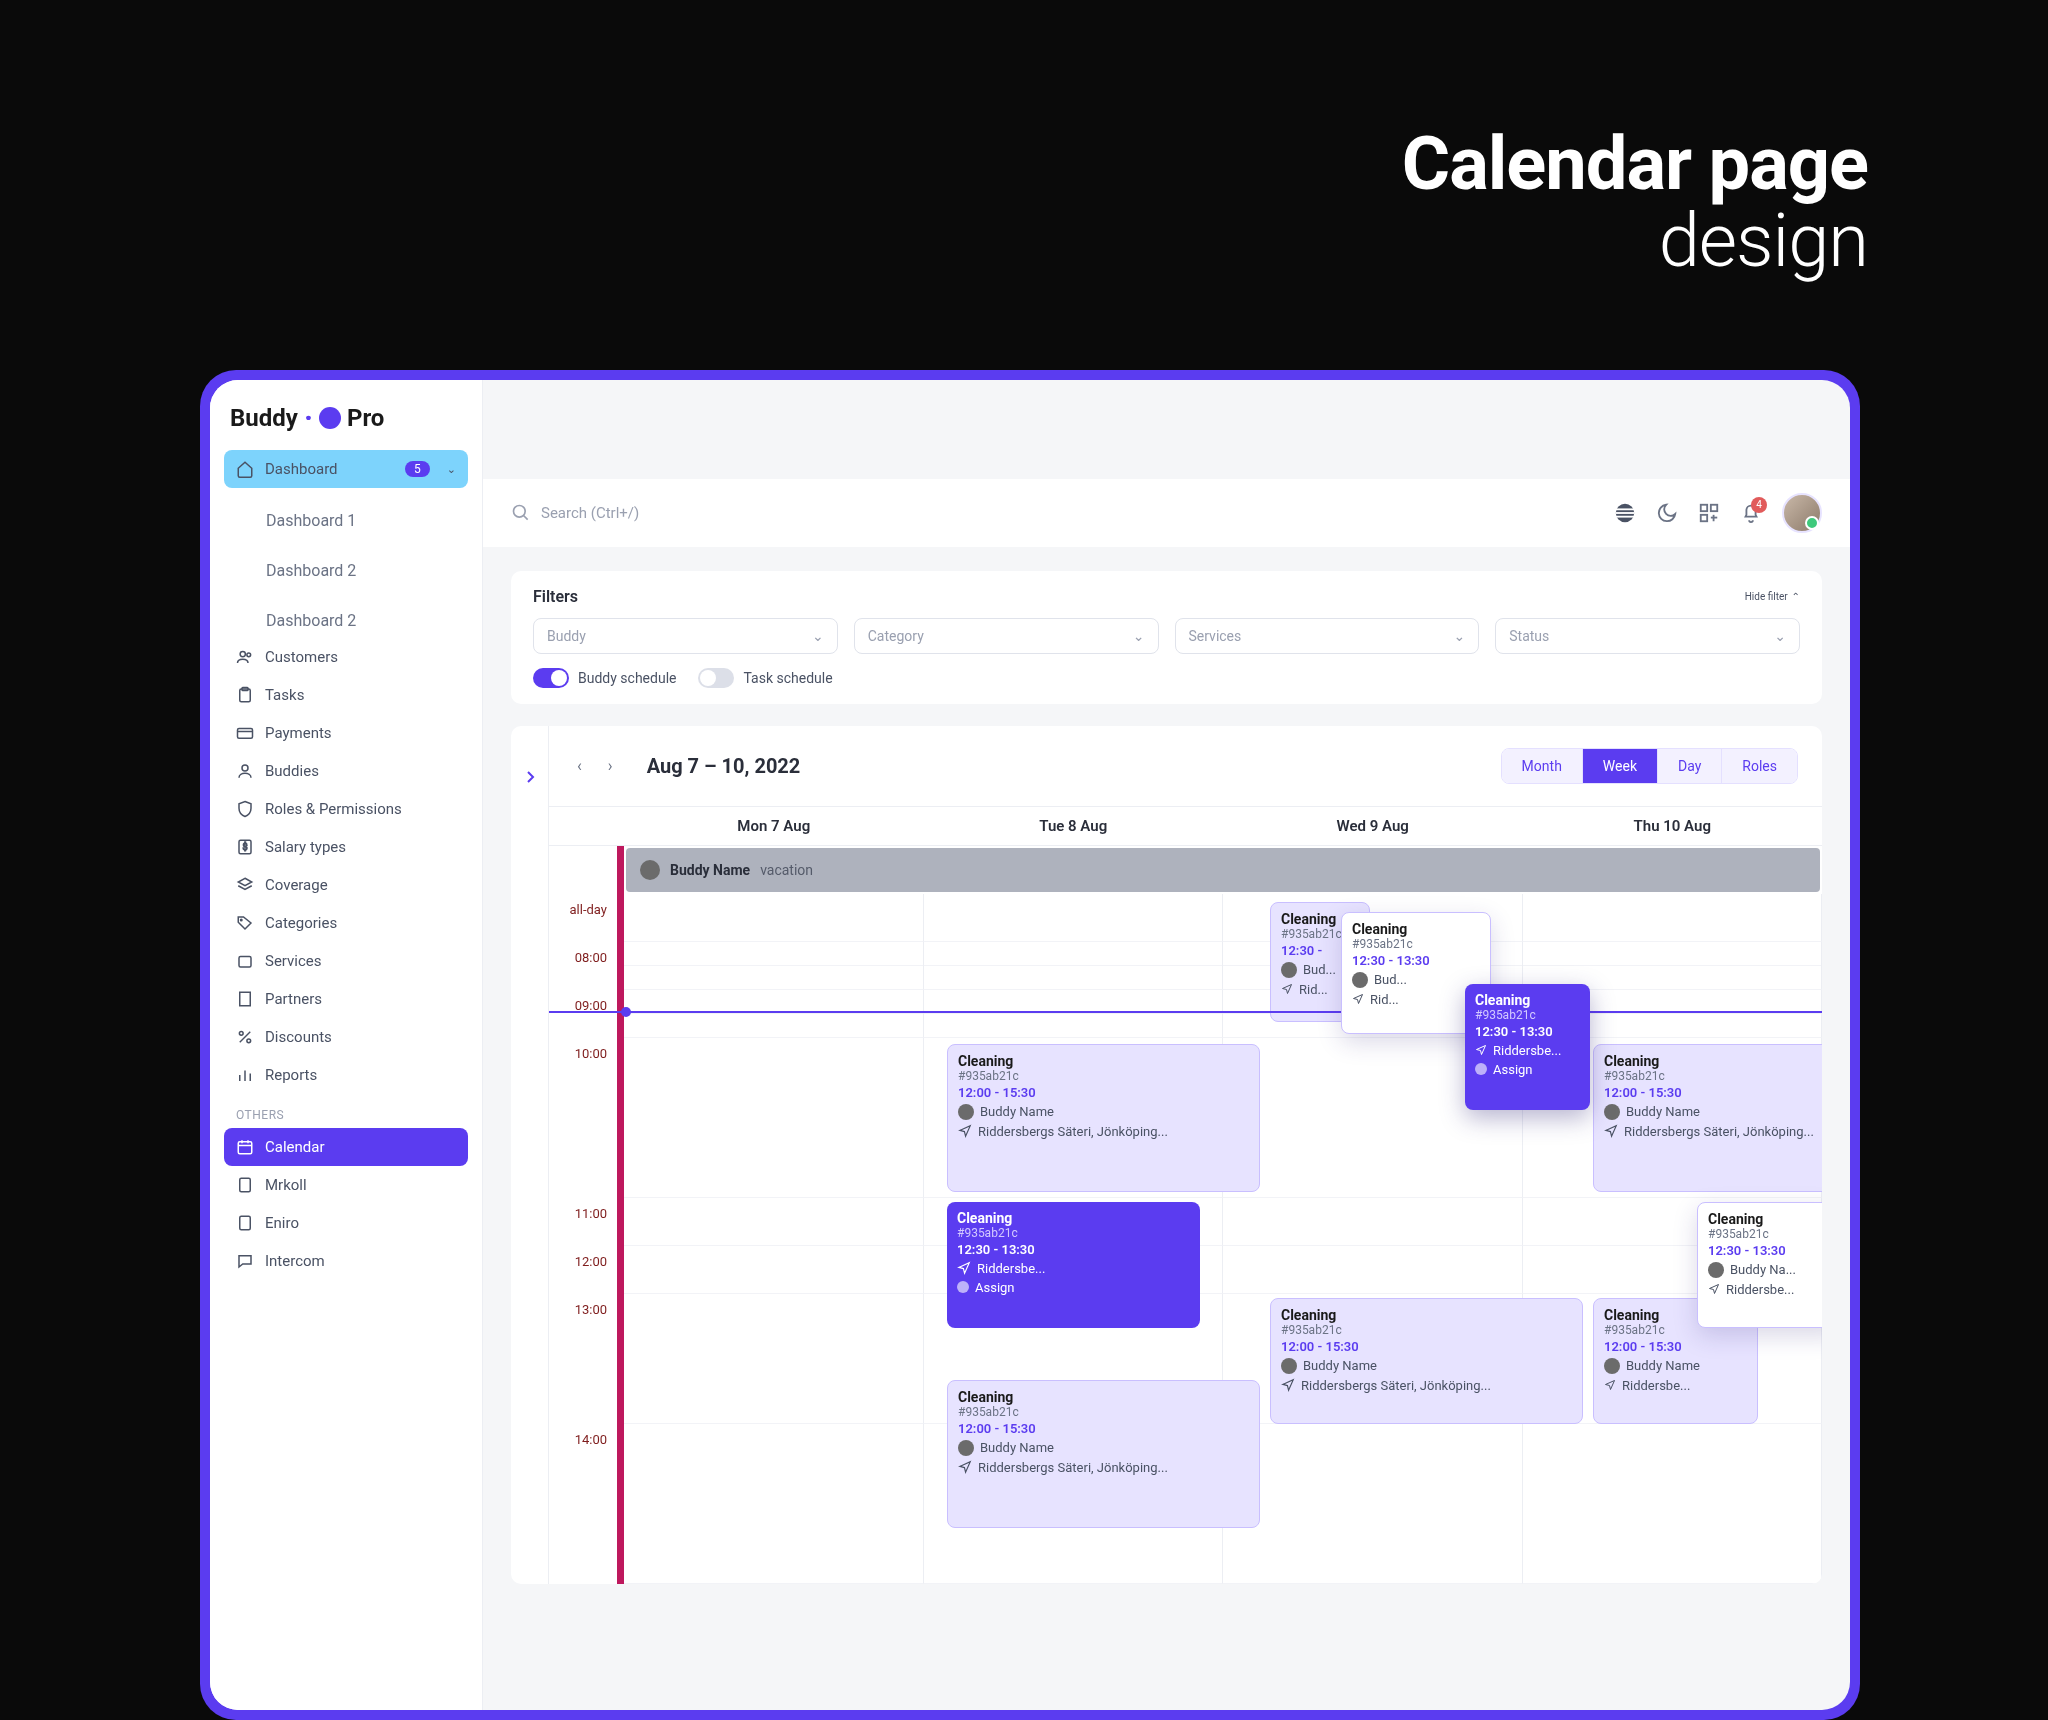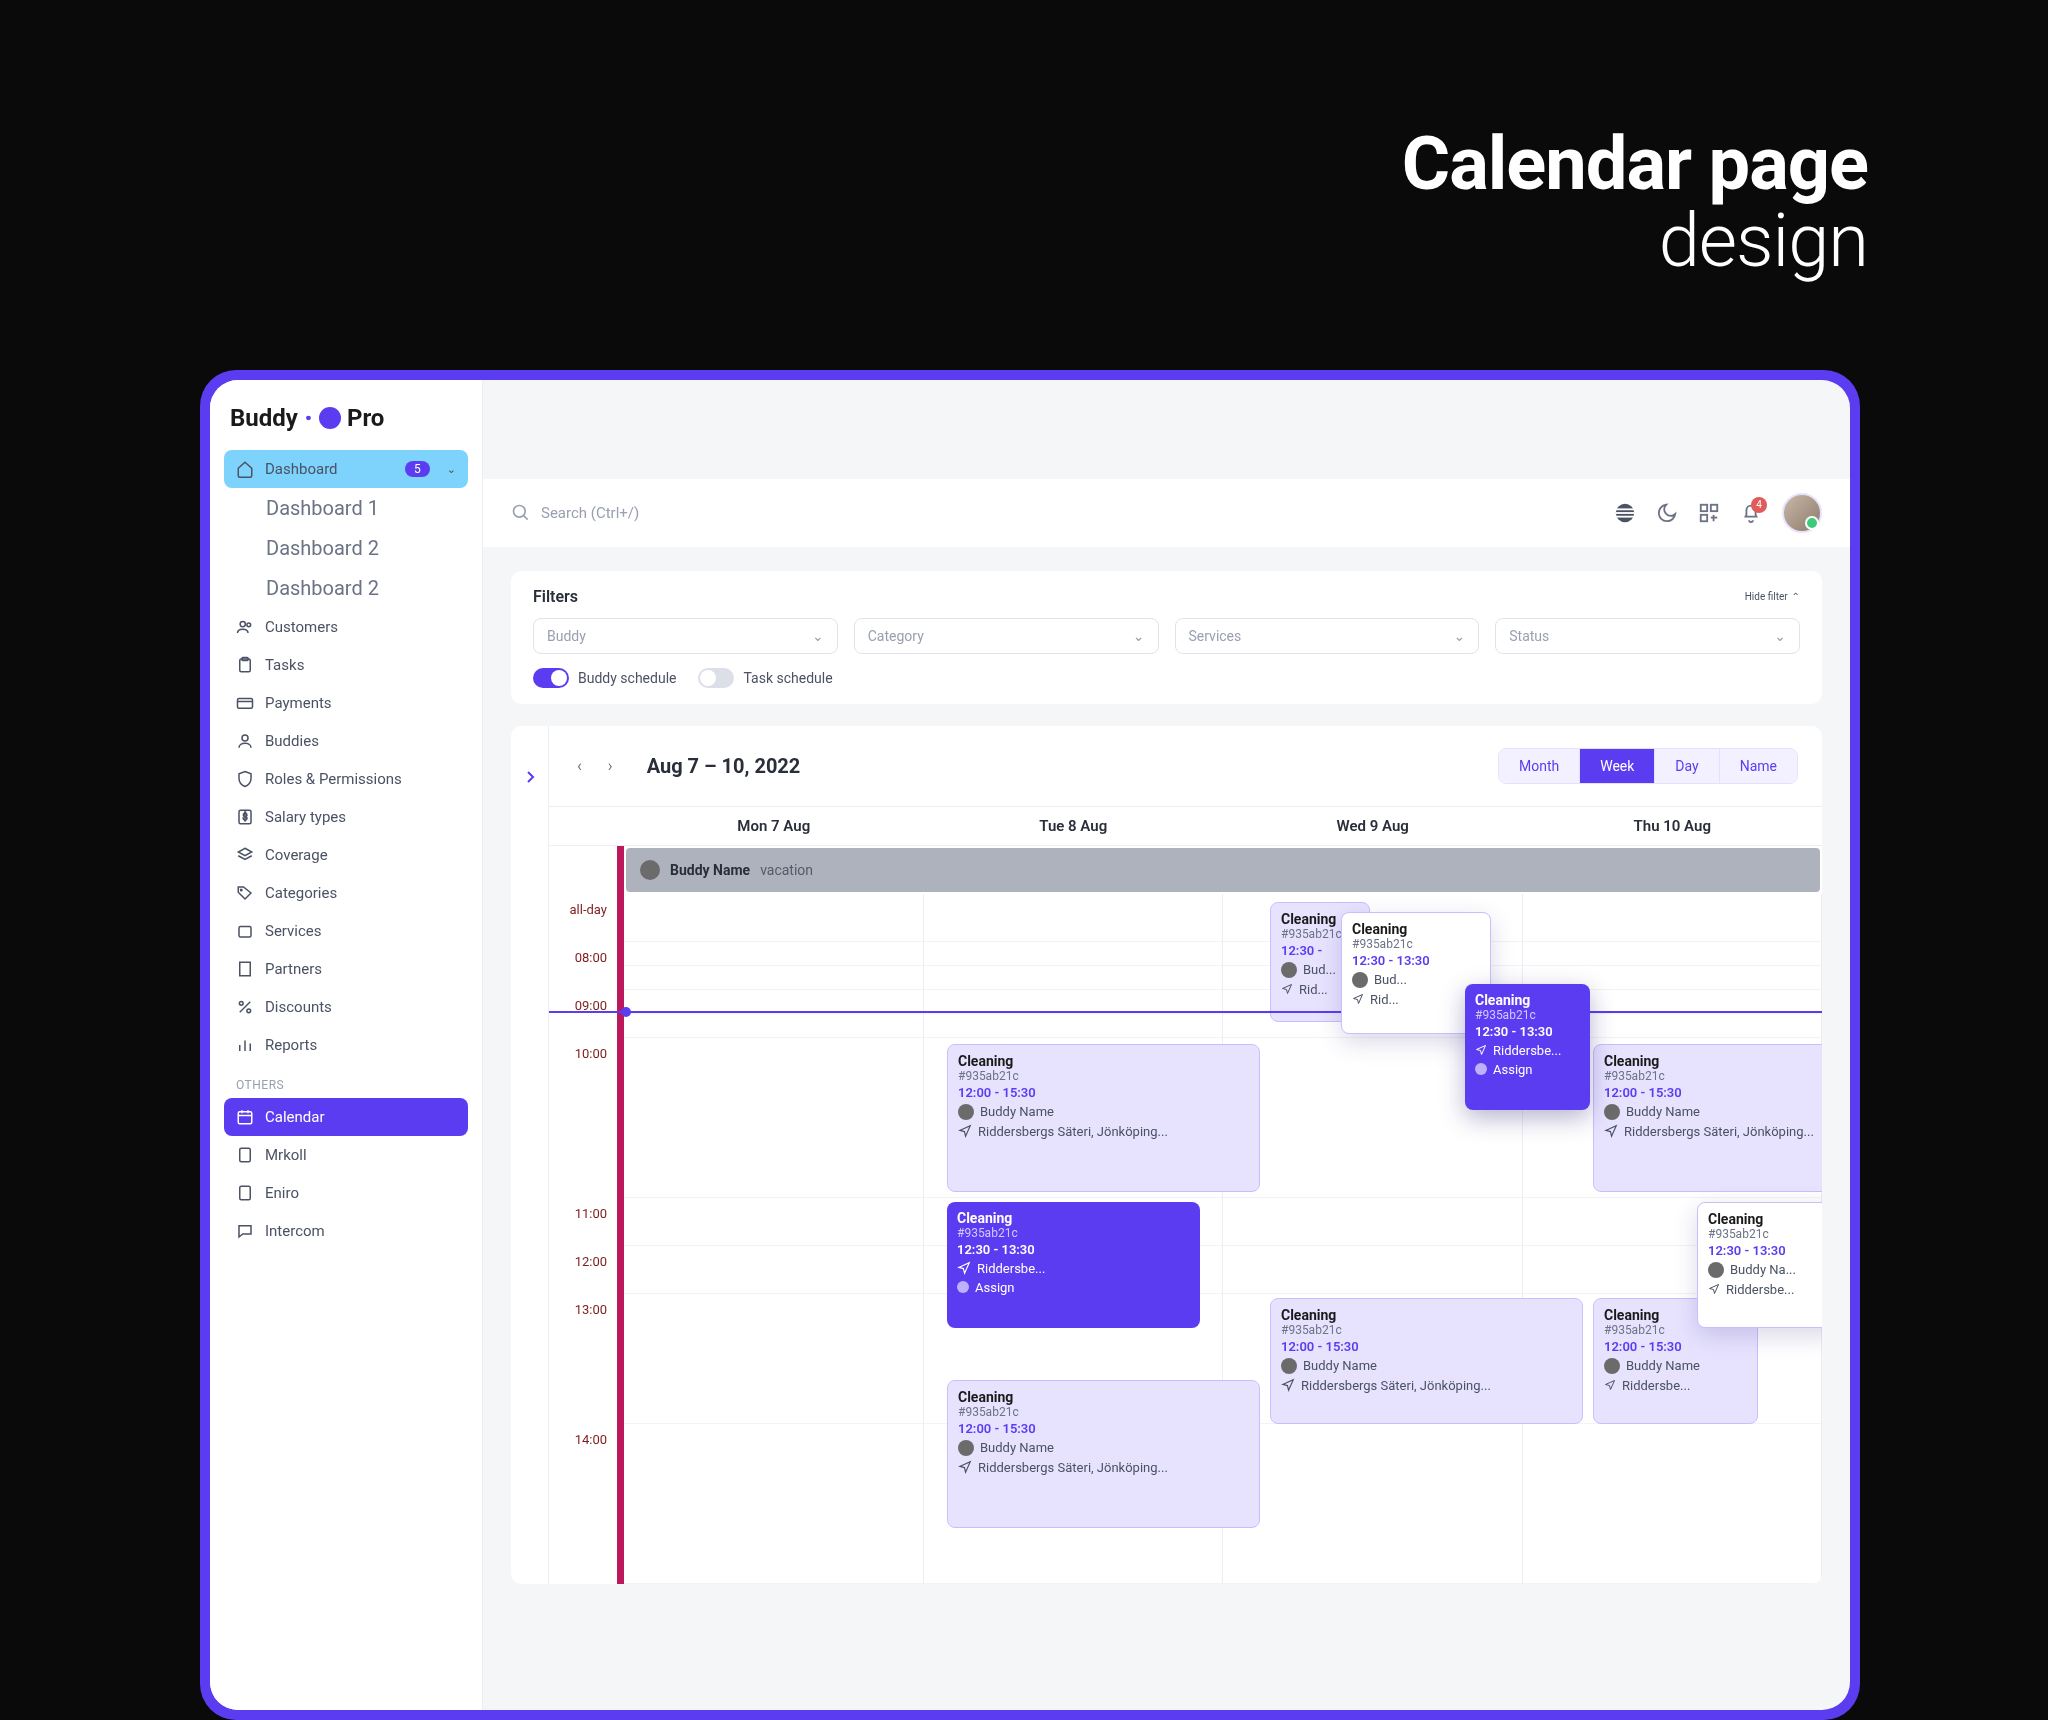--- a/index.html
+++ b/index.html
@@ -12,21 +12,21 @@
 .sidebar { width:273px; background:#fff; border-right:1px solid #eceef3; padding:18px 14px; overflow:hidden;}
 .logo { display:flex; align-items:center; gap:6px; font-size:24px; font-weight:700; color:#1a1a1a; margin:6px 0 18px 6px;}
 .logo .dot{ color:#5b3cf0; font-size:30px; line-height:0;}
 .logo .badge{width:22px;height:22px;border-radius:50%;background:#5b3cf0;display:inline-block;}
 .nav-item{ display:flex; align-items:center; gap:11px; padding:10px 12px; border-radius:8px; color:#4a5264; font-size:15px; cursor:pointer;}
 .nav-item.expanded{ background:#7dd3fc;}
 .nav-item.active{ background:#5b3cf0; color:#fff;}
 .nav-item .icon{ width:18px; height:18px; display:flex;align-items:center;justify-content:center; flex-shrink:0;}
 .nav-item .pill{ background:#5b3cf0; color:#fff; font-size:12px; padding:1px 9px; border-radius:10px; margin-left:auto;}
 .nav-item .chev{ margin-left:6px; font-size:11px; color:#4a5264;}
-.sub-item{ padding:8px 12px 8px 42px; color:#6b7385; font-size:20px; cursor:pointer;}
+.sub-item{ padding:23px 12px 8px 42px; color:#6b7385; font-size:16px; cursor:pointer;}
 .section-label{ font-size:12px; color:#9aa0b0; padding:14px 12px 6px 12px; letter-spacing:0.5px;}
 .main{ flex:1; display:flex; flex-direction:column; overflow:hidden;justify-content:center;}
 .topbar{ display:flex; align-items:center; padding:14px 28px; gap:18px; background:#fff;}
 .search{ display:flex; align-items:center; gap:10px; color:#9aa0b0; font-size:15px; flex:1;}
 .topbar .right{ display:flex; align-items:center; gap:20px;}
 .topbar .ticon{ width:22px; height:22px; color:#6b7385; position:relative;}
 .bcount{position:absolute;top:-5px;right:-5px;background:#e15b5b;color:#fff;font-size:10px;width:16px;height:16px;border-radius:50%;display:flex;align-items:center;justify-content:center;}
 .avatar{ width:40px;height:40px;border-radius:50%;background:linear-gradient(135deg,#c9b8a8,#8c7a6a);border:2px solid #e7e3ff; position:relative;}
 .avatar::after{content:'';position:absolute;bottom:1px;right:1px;width:10px;height:10px;border-radius:50%;background:#3ec97c;border:2px solid #fff;}
 .content{ padding:0 28px 28px 28px; overflow:hidden;}
@@ -359,21 +359,21 @@
         <div class="cal-toolbar">
           <div class="cal-nav">
             <span class="cal-arrow">‹</span>
             <span class="cal-arrow">›</span>
             <span class="cal-title">Aug 7 – 10, 2022</span>
           </div>
           <div class="view-switch">
             <div class="view-btn">Month</div>
             <div class="view-btn active">Week</div>
             <div class="view-btn">Day</div>
-            <div class="view-btn">Name</div>
+            <div class="view-btn">Roles</div>
           </div>
         </div>
 
         <div class="cal-grid">
           <div class="day-head">
             <div></div>
             <div>Mon 7 Aug</div>
             <div>Tue 8 Aug</div>
             <div>Wed 9 Aug</div>
             <div>Thu 10 Aug</div>

